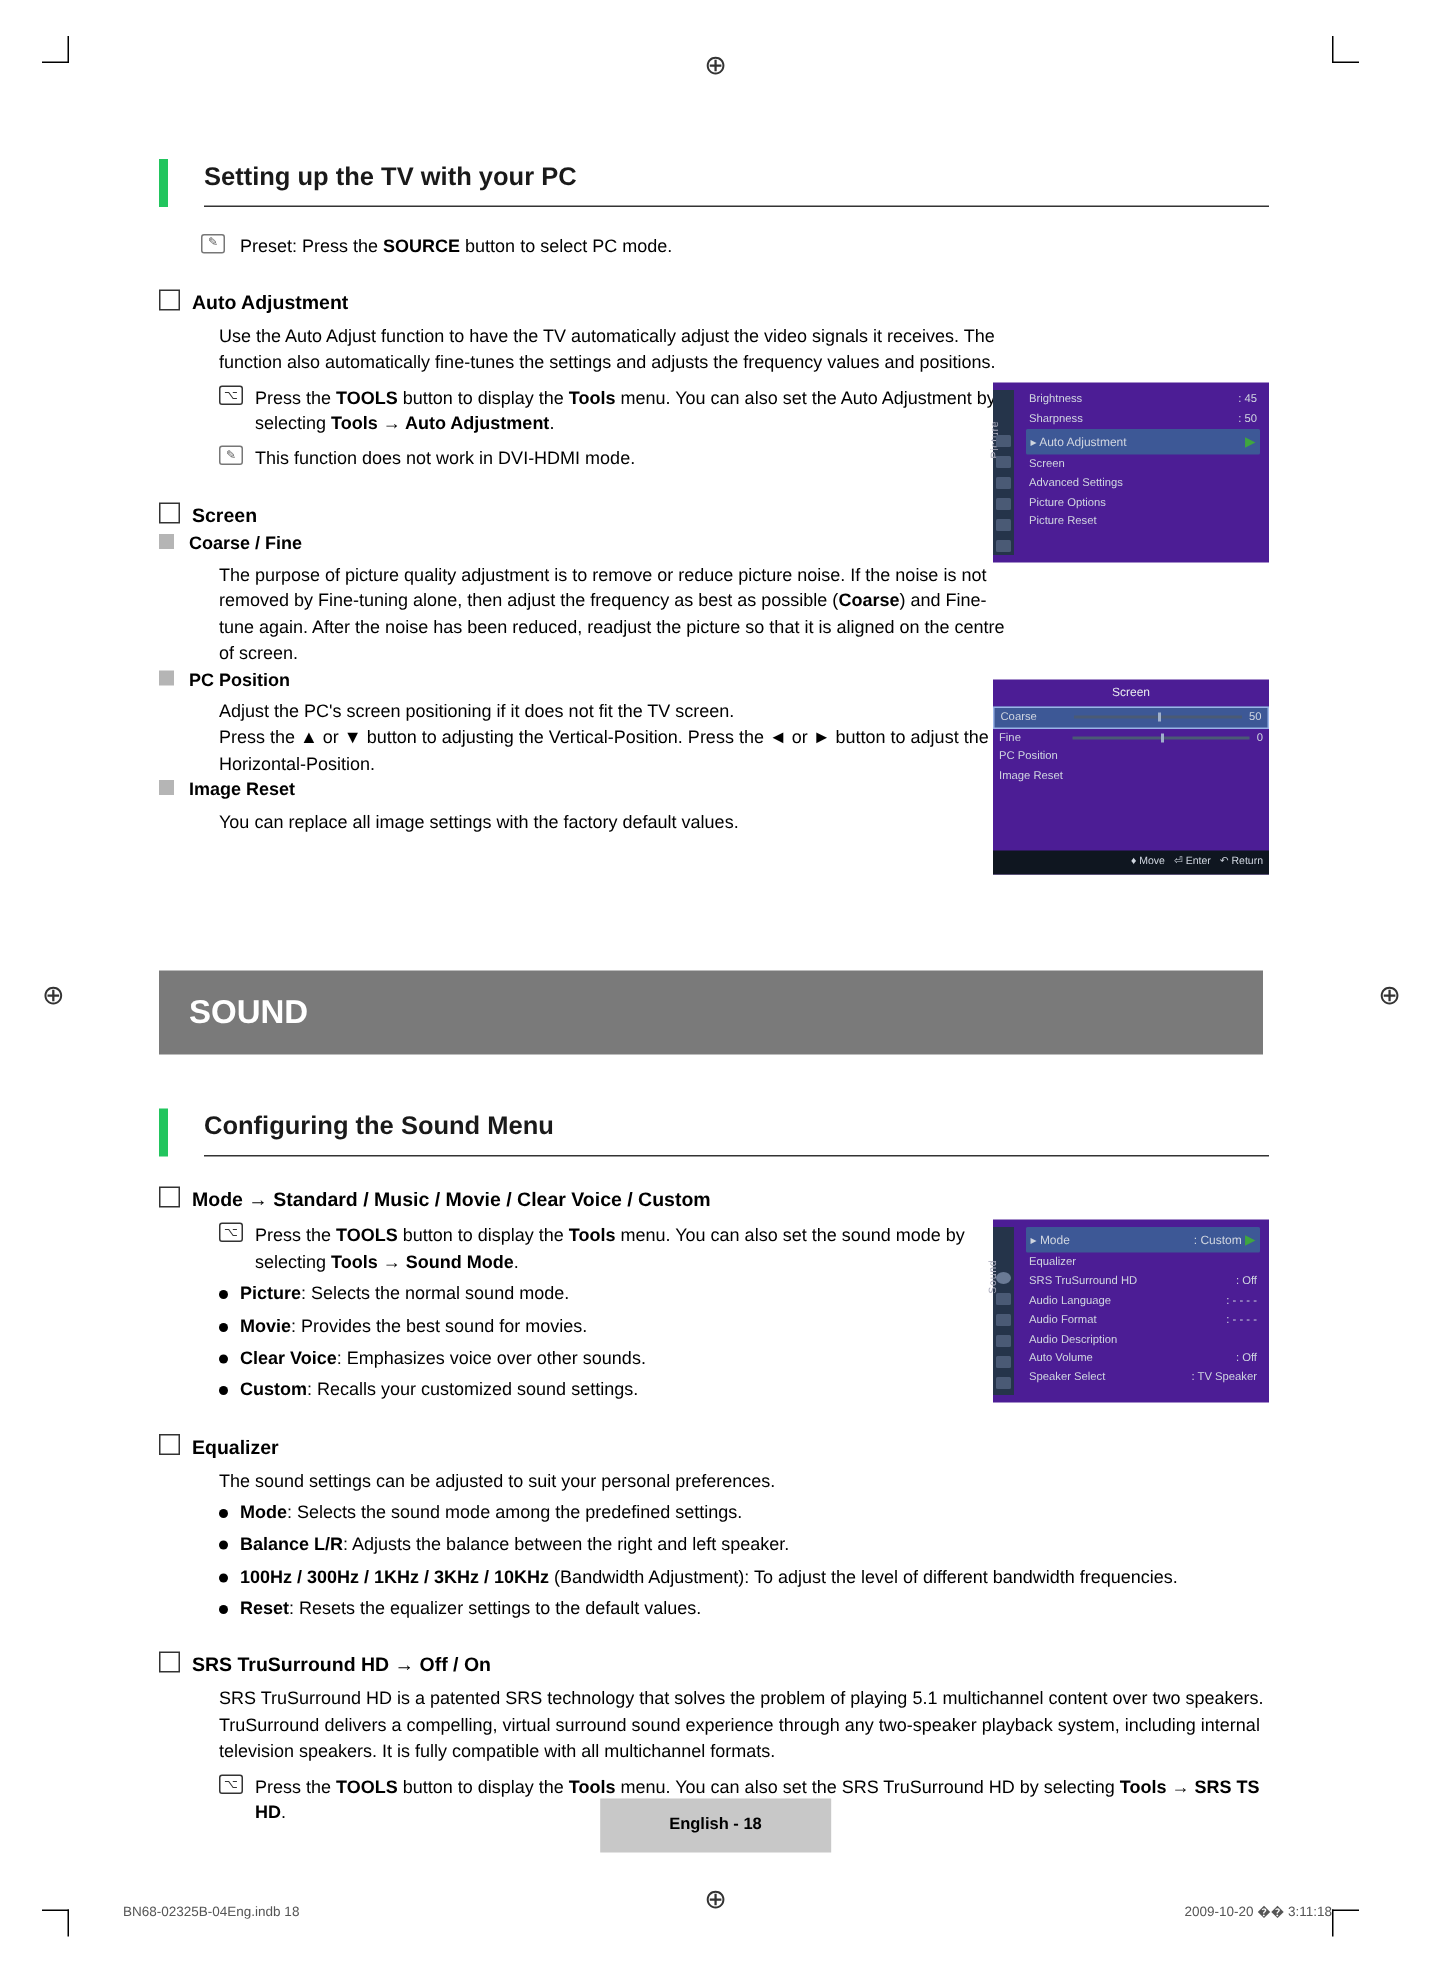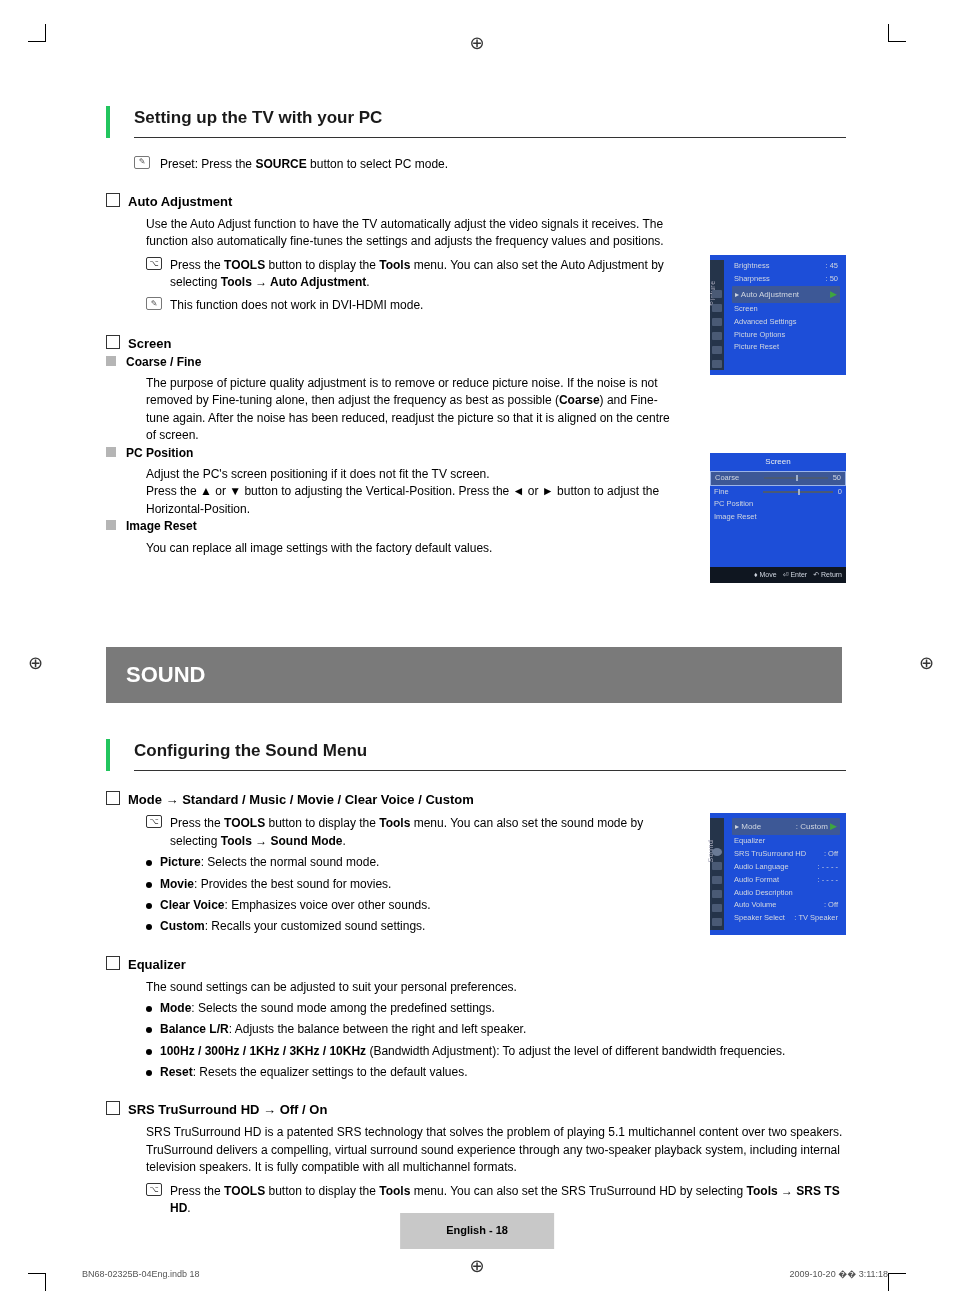--- a/index.html
+++ b/index.html
@@ -9,56 +9,56 @@
   .crop.tl { top:24px; left:28px; width:18px; height:18px; border-right-width:1px; border-bottom-width:1px; }
   .crop.tr { top:24px; right:48px; width:18px; height:18px; border-left-width:1px; border-bottom-width:1px; }
   .crop.bl { bottom:24px; left:28px; width:18px; height:18px; border-right-width:1px; border-top-width:1px; }
   .crop.br { bottom:24px; right:48px; width:18px; height:18px; border-left-width:1px; border-top-width:1px; }
   .reg { position:absolute; font-size:18px; color:#333; }
   .reg.top { top:30px; left:50%; transform:translateX(-50%); }
   .reg.left { top:650px; left:28px; }
   .reg.right { top:650px; right:20px; }
   .reg.bottom { bottom:36px; left:50%; transform:translateX(-50%); }
   .content { position:absolute; top:106px; left:106px; width:740px; }
-  .blue-bar { border-left:4px solid #22c55e; padding-left:24px; margin-bottom:18px; }
+  .blue-bar { border-left:6px solid #22c55e; padding-left:24px; margin-bottom:18px; }
   .h2 { font-size:17px; font-weight:bold; color:#1a1a1a; border-bottom:1px solid #333; padding-bottom:6px; }
   .note-line { display:flex; gap:10px; margin:8px 0 0 28px; }
   .icon-box { width:16px; height:13px; border:1px solid #777; border-radius:2px; flex-shrink:0; display:flex; align-items:center; justify-content:center; font-size:8px; color:#555; }
   .q-row { display:flex; gap:8px; margin-top:20px; }
   .q-icon { width:14px; height:14px; border:1.5px solid #333; display:inline-block; flex-shrink:0; }
   .q-title { font-weight:bold; font-size:13px; }
   .body-block { margin-left:40px; margin-top:4px; width:530px; }
   .body-block.full { width:700px; }
   .tool-line { display:flex; gap:8px; margin-top:6px; }
   .tool-icon { width:16px; height:13px; border:1px solid #333; border-radius:2px; flex-shrink:0; position:relative; font-size:8px; text-align:center; line-height:11px; color:#333; }
   .tool-icon::before { content:""; position:absolute; inset:0; }
   .bullet-item { display:flex; gap:8px; margin-top:4px; }
   .bullet { width:6px; height:6px; background:#000; border-radius:50%; margin-top:6px; flex-shrink:0; }
   .sq-item { display:flex; gap:10px; }
   .sq-icon { width:10px; height:10px; background:#b5b5b5; flex-shrink:0; margin-top:2px; }
   .sq-title { font-weight:bold; font-size:12px; }
-  .osd { position:absolute; background:#1d4ed8; color:#d0d6e0; font-size:8px; width:136px; }
+  .osd { position:absolute; background:#4c1d95; color:#d0d6e0; font-size:8px; width:184px; }
   .osd1 { top:62px; right:0; height:120px; }
   .osd2 { top:260px; right:0; height:130px; }
   .osd3 { top:620px; right:0; height:122px; }
   .osd-side { position:absolute; left:0; top:5px; bottom:5px; width:14px; background:#25344a; }
   .osd-side-text { transform:rotate(-90deg); transform-origin:center; position:absolute; left:-10px; top:28px; font-size:7px; color:#aab; letter-spacing:0.5px; }
   .osd-body { margin-left:16px; padding:5px 6px; }
   .osd-row { display:flex; justify-content:space-between; padding:1px 2px; font-size:7.5px; }
   .osd-hl { background:#3d5896; padding:2px 3px; display:flex; justify-content:space-between; align-items:center; border-radius:1px; }
   .osd-arrow { color:#3fa63f; font-size:9px; }
   .osd-icons { position:absolute; left:2px; top:35px; display:flex; flex-direction:column; gap:6px; }
   .osd-ic { width:10px; height:8px; background:#4a5a75; border-radius:1px; }
   .osd-title { text-align:center; font-size:8px; padding:3px 0; color:#e8ecef; }
   .osd-screen-row { display:flex; align-items:center; padding:1px 4px; font-size:7.5px; gap:5px; }
   .slider { flex:1; height:2px; background:#4a5a75; position:relative; }
   .slider::after { content:""; position:absolute; left:50%; top:-2px; width:2px; height:6px; background:#9fb0cc; }
   .osd-bottom { display:flex; justify-content:flex-end; gap:6px; font-size:7px; padding:3px 4px; background:#0f1620; position:absolute; bottom:0; left:0; right:0; }
   .big-banner { background:#7a7a7a; color:#fff; font-size:22px; font-weight:bold; padding:12px 20px; margin-top:90px; width:736px; }
-  .pg-footer { position:absolute; bottom:66px; left:50%; transform:translateX(-50%); background:#c8c8c8; padding:10px 46px; font-weight:bold; font-size:11px; }
+  .pg-footer { position:absolute; bottom:80px; left:50%; transform:translateX(-50%); background:#c8c8c8; padding:10px 46px; font-weight:bold; font-size:11px; }
   .meta-left { position:absolute; bottom:34px; left:82px; font-size:9px; color:#555; }
   .meta-right { position:absolute; bottom:34px; right:66px; font-size:9px; color:#555; }
   .osd2 .hl-row { background:#3d5896; border:1px solid #9bb4e8; }
 </style>
 </head>
 <body>
 <div class="page">
 
 <div class="crop tl"></div>
 <div class="crop tr"></div>

